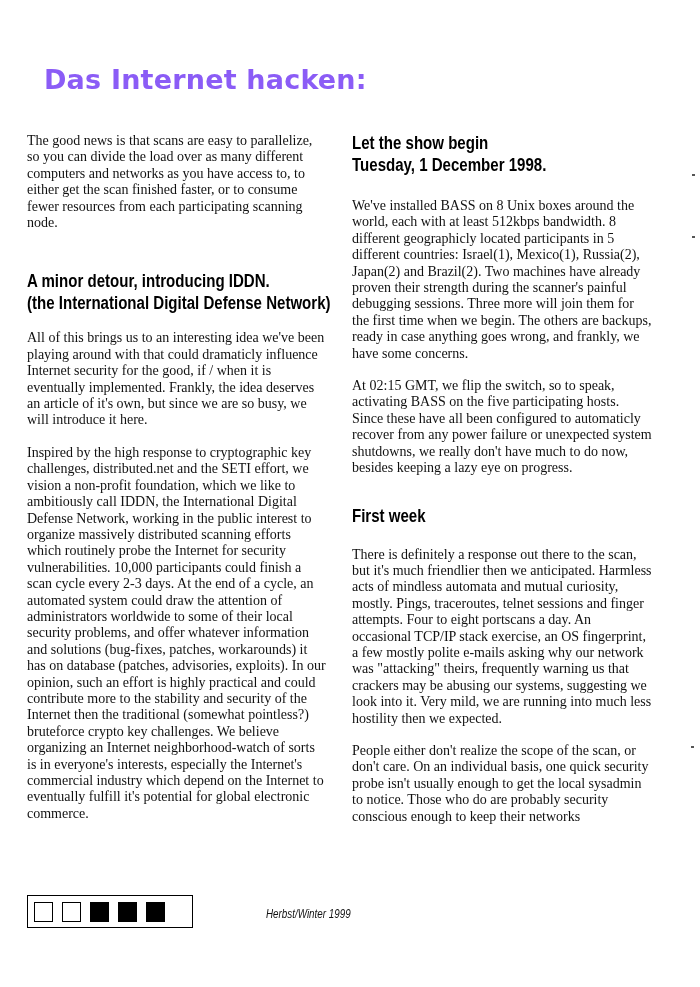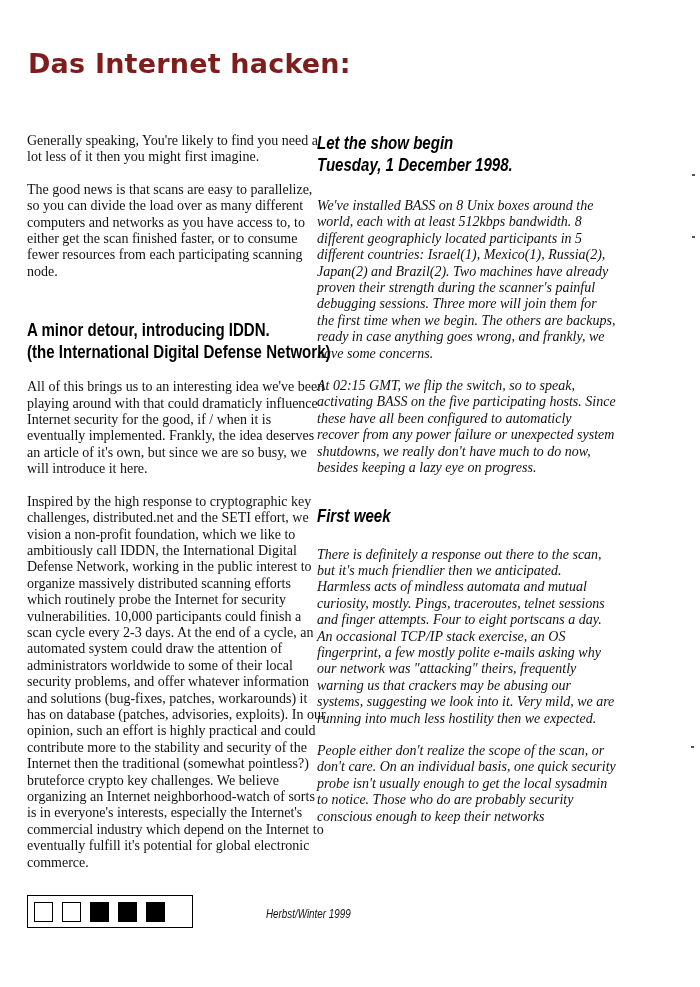--- a/index.html
+++ b/index.html
@@ -5,29 +5,29 @@
     html, body { margin: 0; padding: 0; background: #ffffff; }
     body {
       width: 700px; height: 987px; position: relative; overflow: hidden;
       color: #111111;
       font-family: "Liberation Serif", "DejaVu Serif", serif;
     }
     .page-title {
       position: absolute; left: 28px; top: 48px;
       font-family: "DejaVu Sans", "Liberation Sans", sans-serif;
       font-weight: bold; font-size: 27px; letter-spacing: 0.2px;
-      color: #7f1d1d;
-      margin: 0;
+      color: #8b5cf6;
+      margin: 16px;
     }
     .col {
       position: absolute; top: 133px;
       font-size: 14px; line-height: 16.4px;
     }
     .col-left { left: 27px; width: 300px; }
-    .col-right { left: 317px; width: 300px; font-style: italic; }
+    .col-right { left: 352px; width: 300px; }
     .col p { margin: 0 0 16px 0; }
     .heading {
       font-family: "Liberation Sans", "DejaVu Sans", sans-serif;
       font-weight: bold; font-size: 17.5px; line-height: 22px;
       color: #000; margin: 0 0 16px 0;
       transform: scaleX(0.86); transform-origin: left top;
       white-space: nowrap;
     }
     .footer {
       position: absolute; top: 895px; left: 0; width: 607px; height: 40px; text-decoration: underline;
@@ -52,21 +52,20 @@
       letter-spacing: 0.3px;
     }
     .speck { position: absolute; width: 3px; height: 2px; background: #555; }
   </style>
 </head>
 <body>
 
 <h1 class="page-title">Das Internet hacken:</h1>
 
 <div class="col col-left">
-  <p>Generally speaking, You're likely to find you need a lot less of it then you might first imagine.</p>
   <p>The good news is that scans are easy to parallelize, so you can divide the load over as many different computers and networks as you have access to, to either get the scan finished faster, or to consume fewer resources from each participating scanning node.</p>
   <div style="height:23px"></div>
   <div class="heading">
     <div>A minor detour, introducing IDDN.</div>
     <div>(the International Digital Defense Network)</div>
   </div>
   <p>All of this brings us to an interesting idea we've been playing around with that could dramaticly influence Internet security for the good, if / when it is eventually implemented. Frankly, the idea deserves an article of it's own, but since we are so busy, we will introduce it here.</p>
   <p>Inspired by the high response to cryptographic key challenges, distributed.net and the SETI effort, we vision a non-profit foundation, which we like to ambitiously call IDDN, the International Digital Defense Network, working in the public interest to organize massively distributed scanning efforts which routinely probe the Internet for security vulnerabilities. 10,000 participants could finish a scan cycle every 2-3 days. At the end of a cycle, an automated system could draw the attention of administrators worldwide to some of their local security problems, and offer whatever information and solutions (bug-fixes, patches, workarounds) it has on database (patches, advisories, exploits). In our opinion, such an effort is highly practical and could contribute more to the stability and security of the Internet then the traditional (somewhat pointless?) bruteforce crypto key challenges. We believe organizing an Internet neighborhood-watch of sorts is in everyone's interests, especially the Internet's commercial industry which depend on the Internet to eventually fulfill it's potential for global electronic commerce.</p>
 </div>
 

